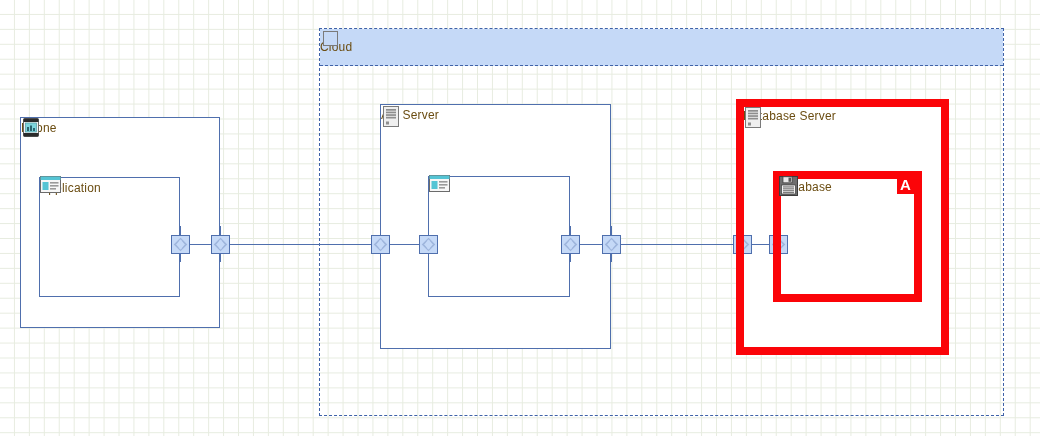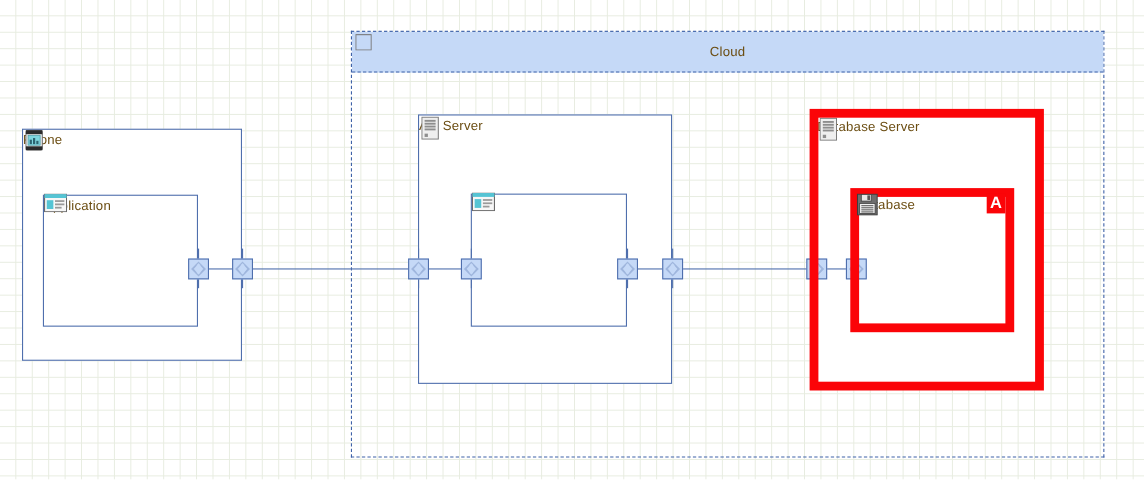--- a/index.html
+++ b/index.html
@@ -32,21 +32,20 @@
   }
   .hdr-wrap {
     position: absolute;
     left: 0; top: 0; right: 0;
   }
   .node-label {
     font-size: 12px;
     color: #6b4d12;
     letter-spacing: .2px;
     white-space: nowrap;
-    text-align: center;
     width: 100%;
     line-height: 1;
   }
 
   
   .cloud {
     position: absolute;
     box-sizing: border-box;
     border: 1px dashed #3f62a8;
     background: transparent;

